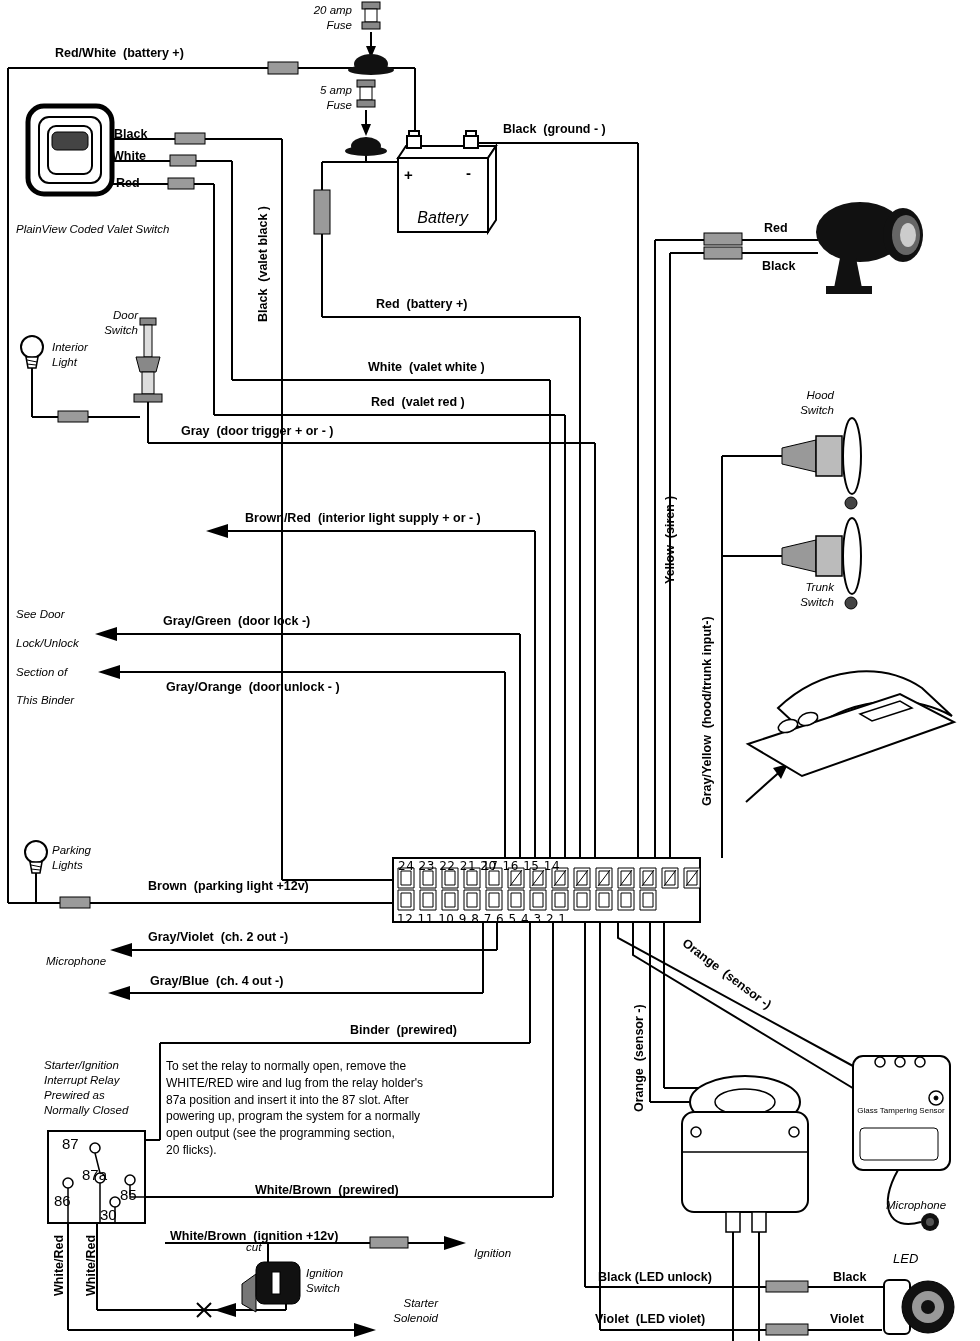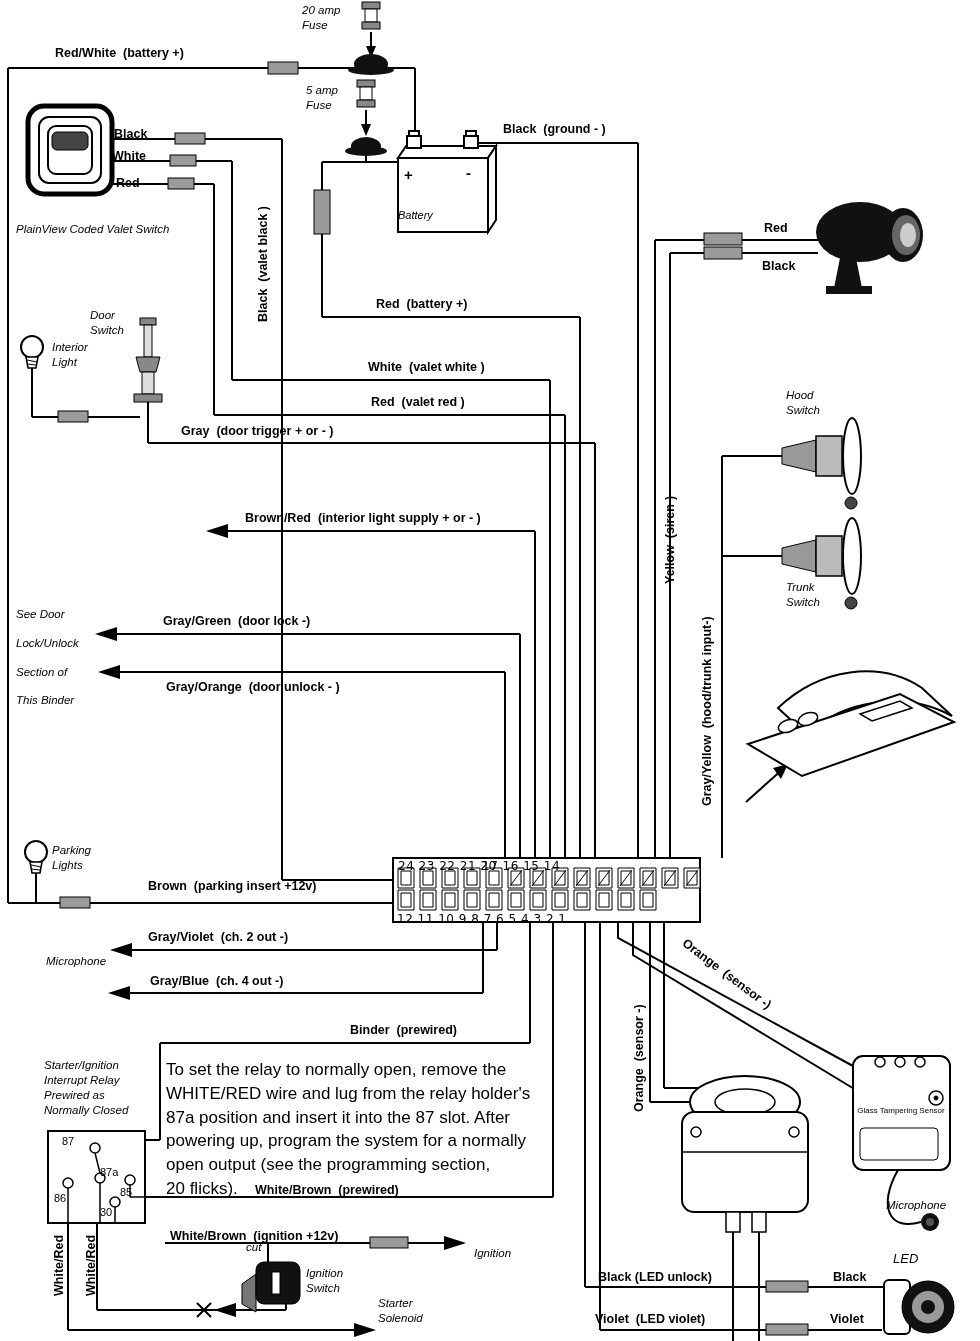--- a/index.html
+++ b/index.html
@@ -2,27 +2,27 @@
 <html><head>
 <meta charset="utf-8">
 <style>
   *{margin:0;padding:0;box-sizing:border-box}
   body{background:#fff;font-family:"Liberation Sans",sans-serif;color:#000}
   .stage{position:relative;width:980px;height:1341px;background:#fff;overflow:hidden}
   .stage svg{position:absolute;left:0;top:0}
   .lbl{position:absolute;color:#000}
   .b{font-weight:700;font-size:12.5px;white-space:pre}
   .i{font-style:italic;font-size:11.5px;white-space:pre-line;line-height:1.3}
-  .n{font-size:17px;white-space:pre-line;line-height:1.4}
+  .n{font-size:12px;white-space:pre-line;line-height:1.4}
   .rot{transform:rotate(-90deg);transform-origin:0 0}
   .rotd{transform:rotate(37deg);transform-origin:0 0}
   .pins{font-size:12px;letter-spacing:.5px;white-space:pre;font-family:"DejaVu Sans",sans-serif}
-  .ctr{text-align:left}
+  .ctr{text-align:right}
   .sp{line-height:2.5}
-  .rp{font-size:11px}
+  .rp{font-size:15px}
   .tiny{font-size:8px;text-align:center;line-height:1.2}
   .big{font-size:15px}
 </style>
 </head>
 <body>
 
 <div class="stage">
 
 <svg width="980" height="1341" viewBox="0 0 980 1341">
 
@@ -215,21 +215,21 @@
 
 <div class="lbl i ctr" style="left:302px;top:3px;width:50px">20 amp
 Fuse</div>
 <div class="lbl b" style="left:55px;top:46px">Red/White  (battery +)</div>
 <div class="lbl i ctr" style="left:306px;top:83px;width:46px">5 amp
 Fuse</div>
 <div class="lbl b" style="left:503px;top:122px">Black  (ground - )</div>
 
 <div class="lbl b big" style="left:404px;top:166px">+</div>
 <div class="lbl b big" style="left:466px;top:164px">-</div>
-<div class="lbl i ctr" style="left:398px;top:208px;width:70px;font-size:11px">Battery</div>
+<div class="lbl i ctr" style="left:398px;top:208px;width:70px;font-size:16px">Battery</div>
 
 <div class="lbl b" style="left:114px;top:127px">Black</div>
 <div class="lbl b" style="left:112px;top:149px">White</div>
 <div class="lbl b" style="left:116px;top:176px">Red</div>
 <div class="lbl i" style="left:16px;top:222px">PlainView Coded Valet Switch</div>
 <div class="lbl b rot" style="left:256px;top:322px">Black  (valet black )</div>
 
 <div class="lbl b" style="left:764px;top:221px">Red</div>
 <div class="lbl b" style="left:762px;top:259px">Black</div>
 
@@ -255,21 +255,21 @@
 <div class="lbl b rot" style="left:663px;top:584px">Yellow  (siren-)</div>
 <div class="lbl b rot" style="left:700px;top:806px">Gray/Yellow  (hood/trunk input-)</div>
 
 <div class="lbl i ctr" style="left:786px;top:388px;width:48px">Hood
 Switch</div>
 <div class="lbl i ctr" style="left:786px;top:580px;width:48px">Trunk
 Switch</div>
 
 <div class="lbl i" style="left:52px;top:843px">Parking
 Lights</div>
-<div class="lbl b" style="left:148px;top:879px">Brown  (parking insert +12v)</div>
+<div class="lbl b" style="left:148px;top:879px">Brown  (parking light +12v)</div>
 
 <div class="lbl pins" style="left:398px;top:859px">24 23 22 21 20</div>
 <div class="lbl pins" style="left:482px;top:859px">17 16 15 14</div>
 <div class="lbl pins" style="left:397px;top:912px">12 11 10 9 8 7 6 5 4 3 2 1</div>
 
 <div class="lbl b" style="left:148px;top:930px">Gray/Violet  (ch. 2 out -)</div>
 <div class="lbl i" style="left:46px;top:954px">Microphone</div>
 <div class="lbl b" style="left:150px;top:974px">Gray/Blue  (ch. 4 out -)</div>
 <div class="lbl b" style="left:350px;top:1023px">Binder  (prewired)</div>
 
@@ -281,21 +281,21 @@
 Prewired as
 Normally Closed</div>
 <div class="lbl n" style="left:166px;top:1058px">To set the relay to normally open, remove the
 WHITE/RED wire and lug from the relay holder's
 87a position and insert it into the 87 slot. After
 powering up, program the system for a normally
 open output (see the programming section,
 20 flicks).</div>
 
 <div class="lbl rp" style="left:62px;top:1135px">87</div>
-<div class="lbl rp" style="left:100px;top:1166px">87a</div>
+<div class="lbl rp" style="left:82px;top:1166px">87a</div>
 <div class="lbl rp" style="left:54px;top:1192px">86</div>
 <div class="lbl rp" style="left:120px;top:1186px">85</div>
 <div class="lbl rp" style="left:100px;top:1206px">30</div>
 
 <div class="lbl b" style="left:255px;top:1183px">White/Brown  (prewired)</div>
 <div class="lbl b rot" style="left:52px;top:1296px">White/Red</div>
 <div class="lbl b rot" style="left:84px;top:1296px">White/Red</div>
 <div class="lbl b" style="left:170px;top:1229px">White/Brown  (ignition +12v)</div>
 
 <div class="lbl i" style="left:306px;top:1266px">Ignition

